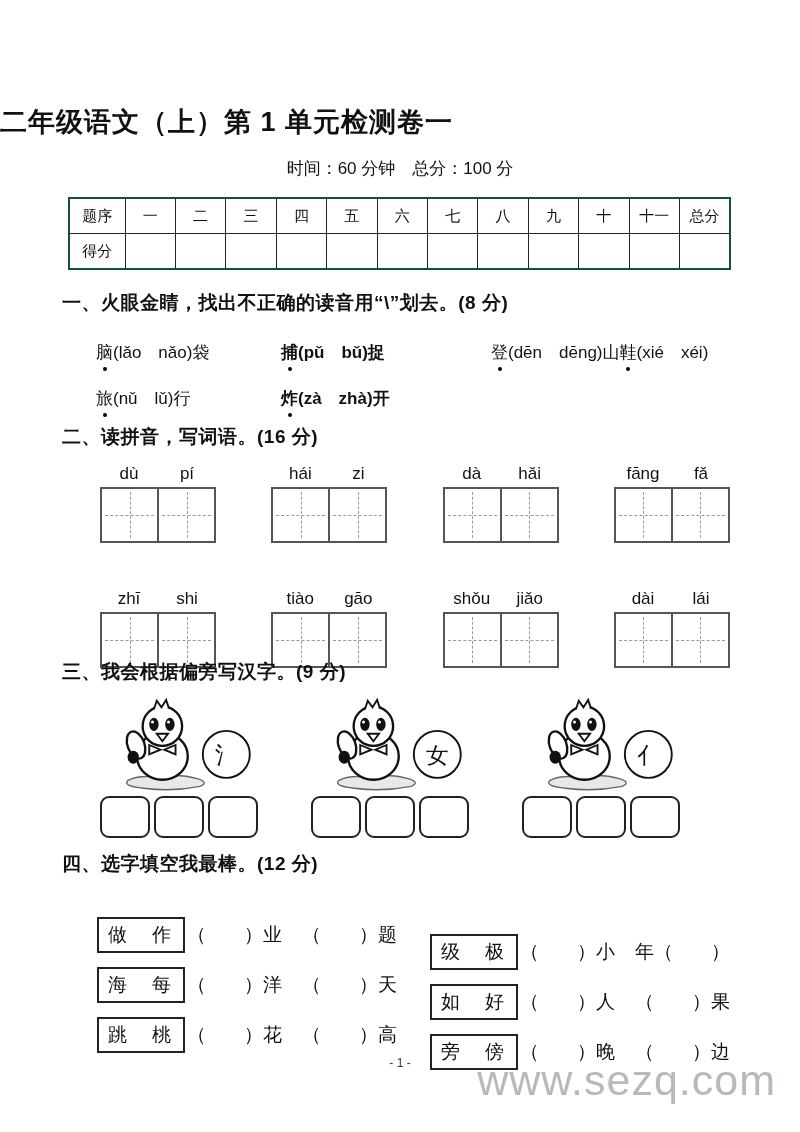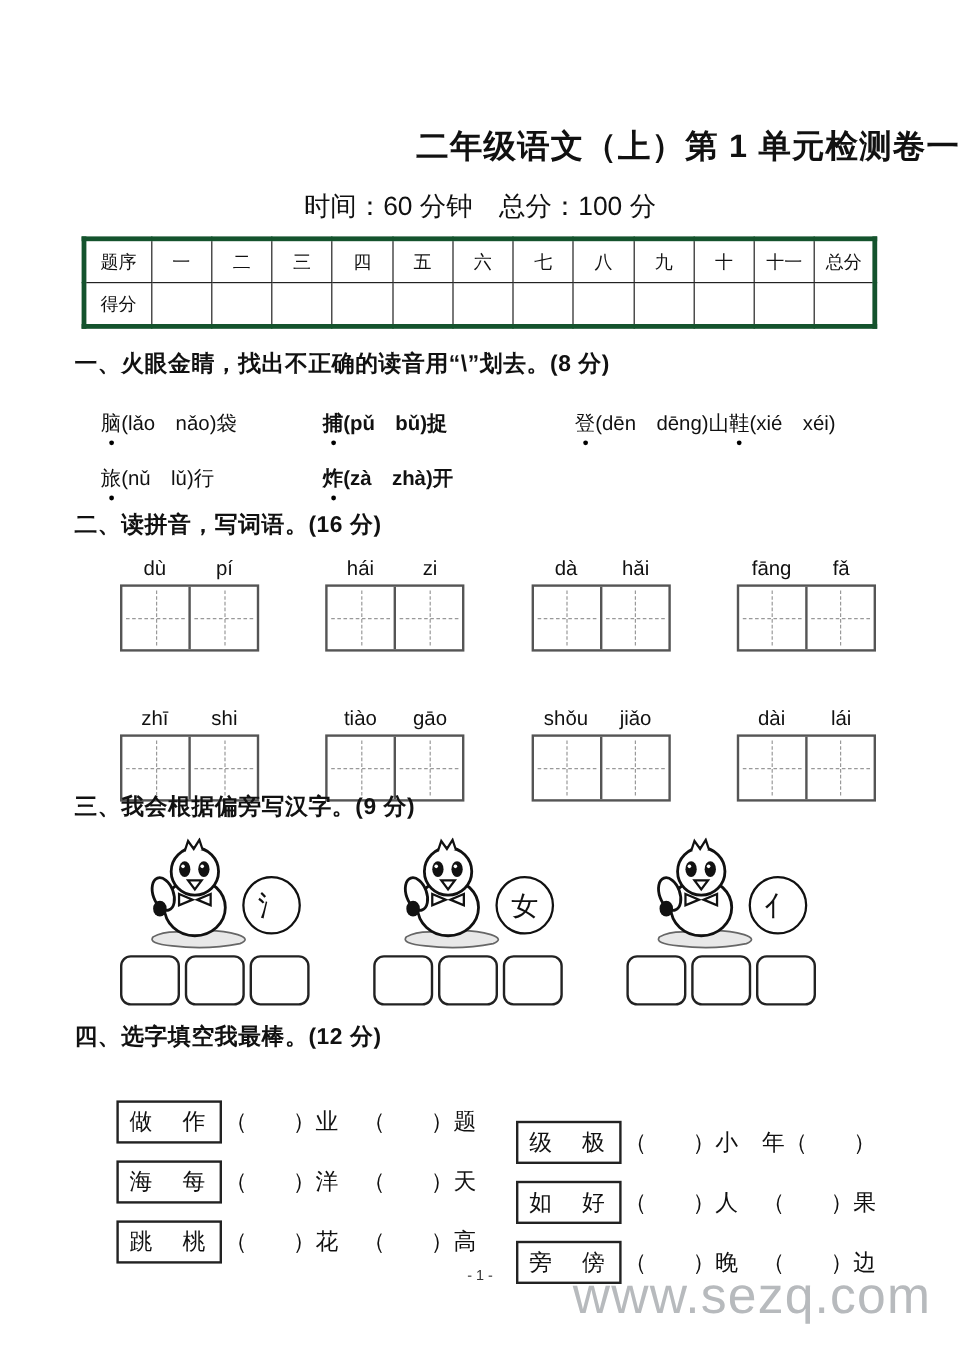--- a/index.html
+++ b/index.html
@@ -2,32 +2,32 @@
 <html><head>
 <meta charset="utf-8">
 <style>
   html,body{margin:0;padding:0;background:#fff;}
   .page{
     position:relative;width:800px;height:1132px;background:#ffffff;
     font-family:"Liberation Sans","DejaVu Sans",sans-serif;color:#111;
     overflow:hidden;margin:0 auto;
   }
   
-  .title{position:absolute;top:104px;left:0;right:0;text-align:right;
+  .title{position:absolute;top:104px;left:0;right:0;text-align:left;
     font-size:27px;font-weight:bold;letter-spacing:1px;}
-  .meta{position:absolute;top:157px;left:0;right:0;text-align:center;font-size:22px;}
+  .meta{position:absolute;top:157px;left:0;right:0;text-align:center;font-size:17px;}
   
   .score-table{position:absolute;left:68px;top:197px;width:663px;
-    border-collapse:collapse;table-layout:fixed;border:4px solid #14532d;}
+    border-collapse:collapse;table-layout:fixed;border:2px solid #14532d;}
   .score-table td{border:1px solid #222;height:34px;text-align:center;
     font-size:15px;padding:0;}
   
   .sec-h{position:absolute;left:62px;font-size:19px;font-weight:bold;letter-spacing:.5px;}
   
-  .s1row{position:absolute;left:84px;width:645px;display:flex;font-size:17px;line-height:26px;}
+  .s1row{position:absolute;left:96px;width:645px;display:flex;font-size:17px;line-height:26px;}
   .s1i1{width:185px;}
   .s1i2{width:170px;font-weight:bold;}
   .s1i3{flex:1;margin-left:40px;}
   .dotchar{position:relative;display:inline-block;}
   .dotchar::after{content:"";position:absolute;left:50%;bottom:-5px;width:4px;height:4px;
     background:#000;border-radius:50%;transform:translateX(-50%);}
   
   .s2row{position:absolute;left:100px;right:70px;display:flex;justify-content:space-between;}
   .s2group{width:116px;}
   .pylabel{display:flex;margin-bottom:3px;font-size:17px;}

